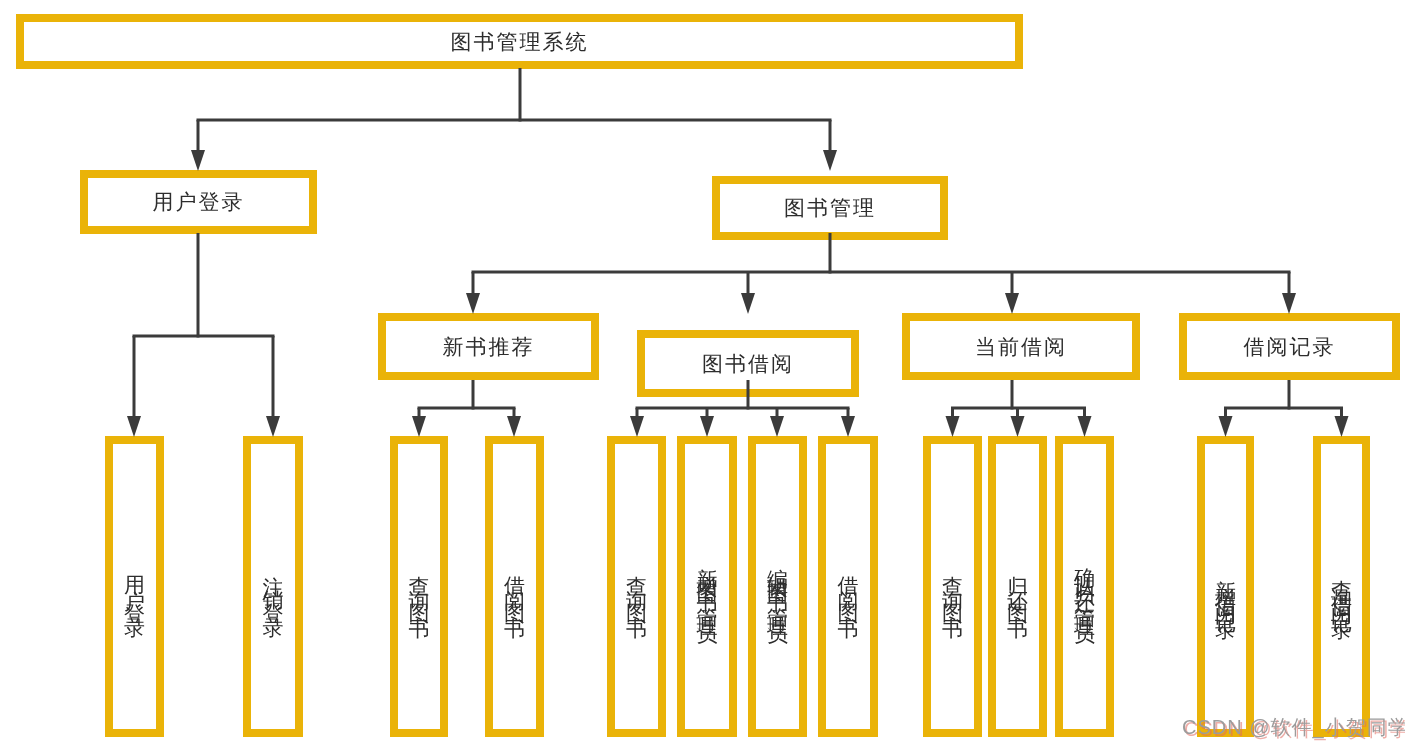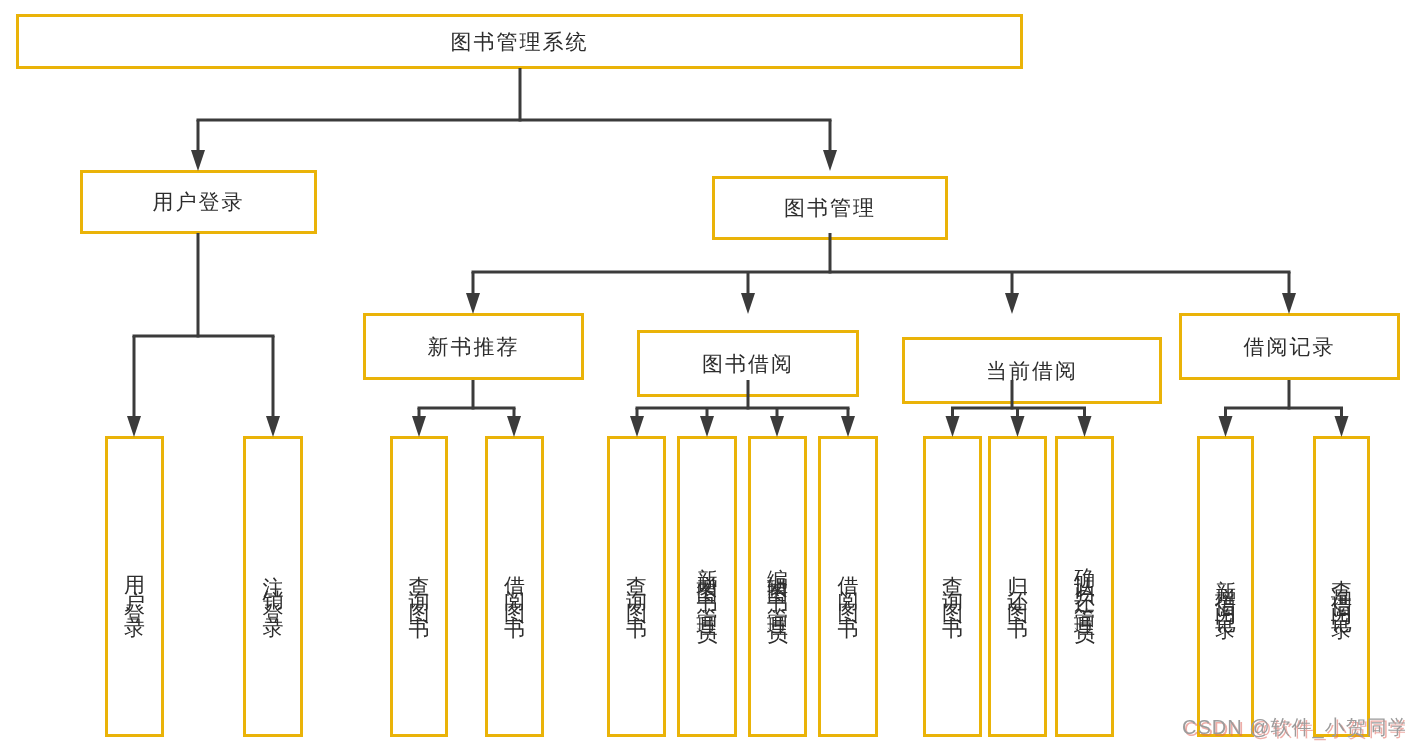--- a/index.html
+++ b/index.html
@@ -16,21 +16,21 @@
     position: absolute;
     left: 0; top: 0;
     width: 1405px; height: 747px;
     pointer-events: none;
     z-index: 2;
   }
   .node {
     position: absolute;
     box-sizing: border-box;
     background: #ffffff;
-    border: 3px solid #eab308;
+    border: 8px solid #eab308;
     display: flex;
     align-items: center;
     justify-content: center;
     z-index: 1;
   }
   .hlabel {
     font-size: 21px;
     color: #2d2d2d;
     letter-spacing: 2px;
     white-space: nowrap;
@@ -41,23 +41,23 @@
     font-size: 21px;
     color: #2d2d2d;
     letter-spacing: 14px;
     white-space: nowrap;
   }
   .vlabel.long { letter-spacing: 8px; }
   
   .n-root   { left: 16px;   top: 14px;  width: 1007px; height: 55px; }
   .n-login  { left: 80px;   top: 170px; width: 237px;  height: 64px; }
   .n-mgmt   { left: 712px;  top: 176px; width: 236px;  height: 64px; }
-  .n-rec    { left: 363px;  top: 313px; width: 221px;  height: 67px; justify-content: center; }
+  .n-rec    { left: 378px;  top: 313px; width: 221px;  height: 67px; justify-content: center; }
   .n-borrow { left: 637px;  top: 330px; width: 222px;  height: 67px; }
-  .n-cur    { left: 902px;  top: 313px; width: 260px;  height: 67px; margin-top: 24px; }
+  .n-cur    { left: 902px;  top: 313px; width: 238px;  height: 67px; }
   .n-hist   { left: 1179px; top: 313px; width: 221px;  height: 67px; }
   .leaf { top: 436px; height: 301px; }
   .l1  { left: 105px;  width: 59px; }
   .l2  { left: 243px;  width: 60px; }
   .l3  { left: 390px;  width: 58px; }
   .l4  { left: 485px;  width: 59px; }
   .l5  { left: 607px;  width: 59px; }
   .l6  { left: 677px;  width: 60px; }
   .l7  { left: 748px;  width: 59px; }
   .l8  { left: 818px;  width: 60px; }

